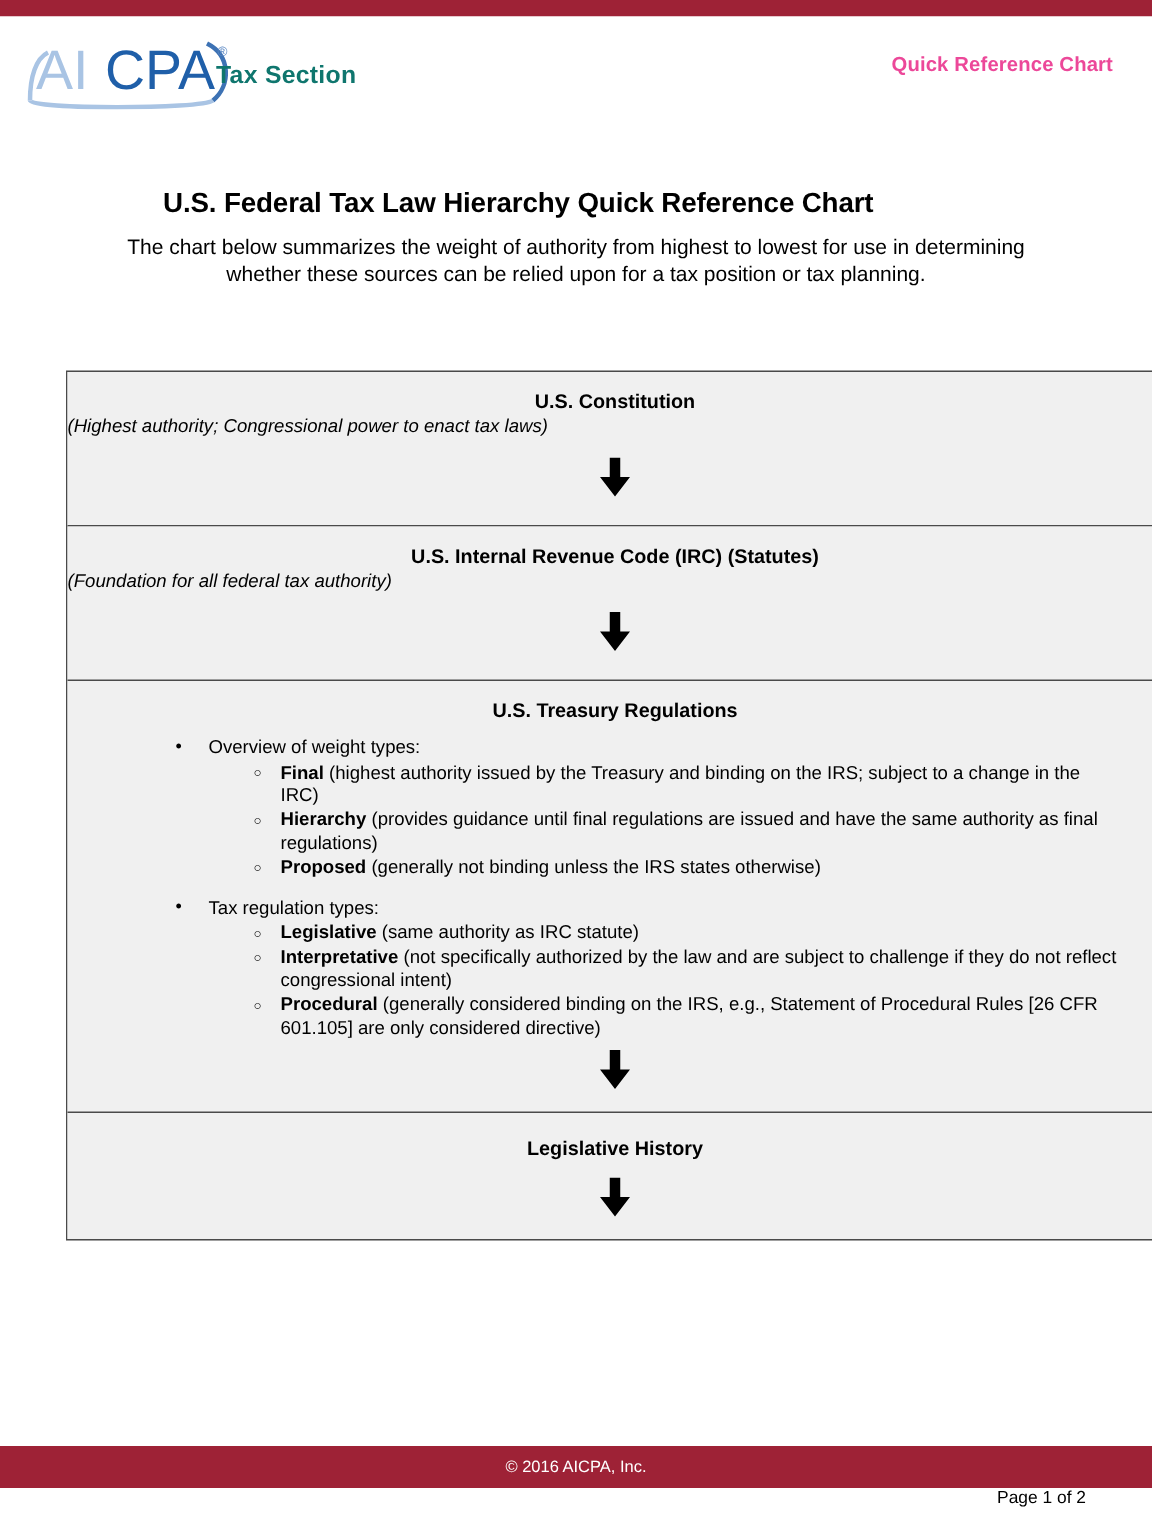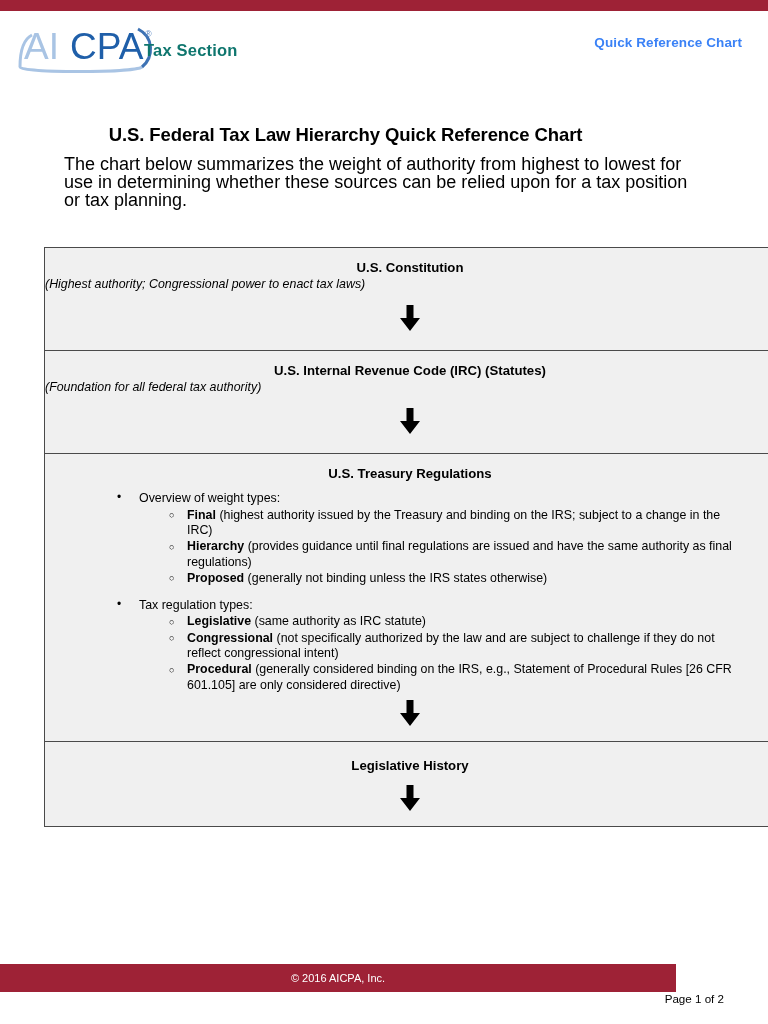--- a/index.html
+++ b/index.html
@@ -52,41 +52,42 @@
     color: #0f766e;
     letter-spacing: 0.2px;
   }
 
   .quick-ref {
     position: absolute;
     right: 26px;
     top: 24px;
     font-size: 13.5px;
     font-weight: bold;
-    color: #3b82f6;
+    color: #ec4899;
     letter-spacing: 0.1px;
   }
 
   
   .doc-title {
     position: absolute;
     left: 0;
     top: 124px;
     width: 691px;
     text-align: center;
     font-size: 18.5px;
     font-weight: bold;
     letter-spacing: -0.1px;
   }
   .doc-subtitle {
     position: absolute;
     left: 64px;
     top: 155px;
     width: 640px;
-    font-size: 18px;
+    text-align: center;
+    font-size: 14px;
     line-height: 18px;
   }
 
   
   .chart {
     position: absolute;
     left: 44px;
     top: 247px;
     width: 732px;
     border: 1.4px solid #4a4a4a;
@@ -178,21 +179,21 @@
   .page-num {
     position: absolute;
     right: 44px;
     top: 992px;
     font-size: 11.6px;
   }
   .bottom-bar {
     position: absolute;
     left: 0;
     top: 964px;
-    width: 676px;
+    width: 768px;
     height: 28px;
     background: #9E2236;
     color: #ffffff;
     text-align: center;
     font-size: 11px;
     line-height: 28px;
   }
 </style>
 </head>
 <body>
@@ -272,21 +273,21 @@
       <div class="grp-gap"></div>
 
       <li class="l1">
         <span class="l1-text">Tax regulation types:</span>
         <ul class="lvl2">
           <li class="l2">
             <span class="l2-term">Legislative</span>
             <span>(same authority as IRC statute)</span>
           </li>
           <li class="l2">
-            <span class="l2-term">Congressional</span>
+            <span class="l2-term">Interpretative</span>
             <span>(not specifically authorized by the law and are subject to challenge if they do not reflect congressional intent)</span>
           </li>
           <li class="l2">
             <span class="l2-term">Procedural</span>
             <span>(generally considered binding on the IRS, e.g., Statement of Procedural Rules [26 CFR 601.105] are only considered directive)</span>
           </li>
         </ul>
       </li>
 
     </ul>

